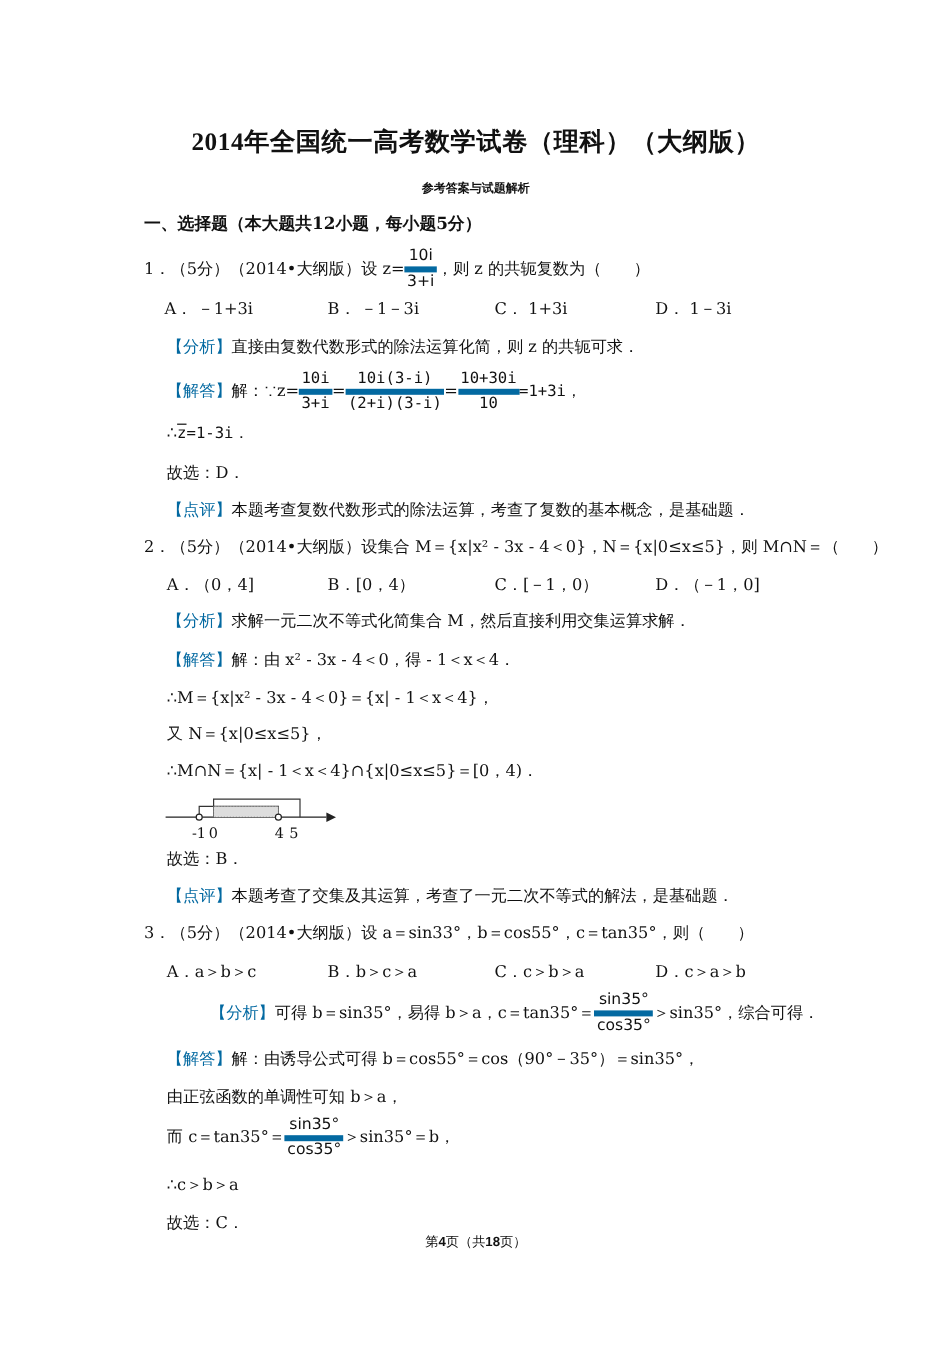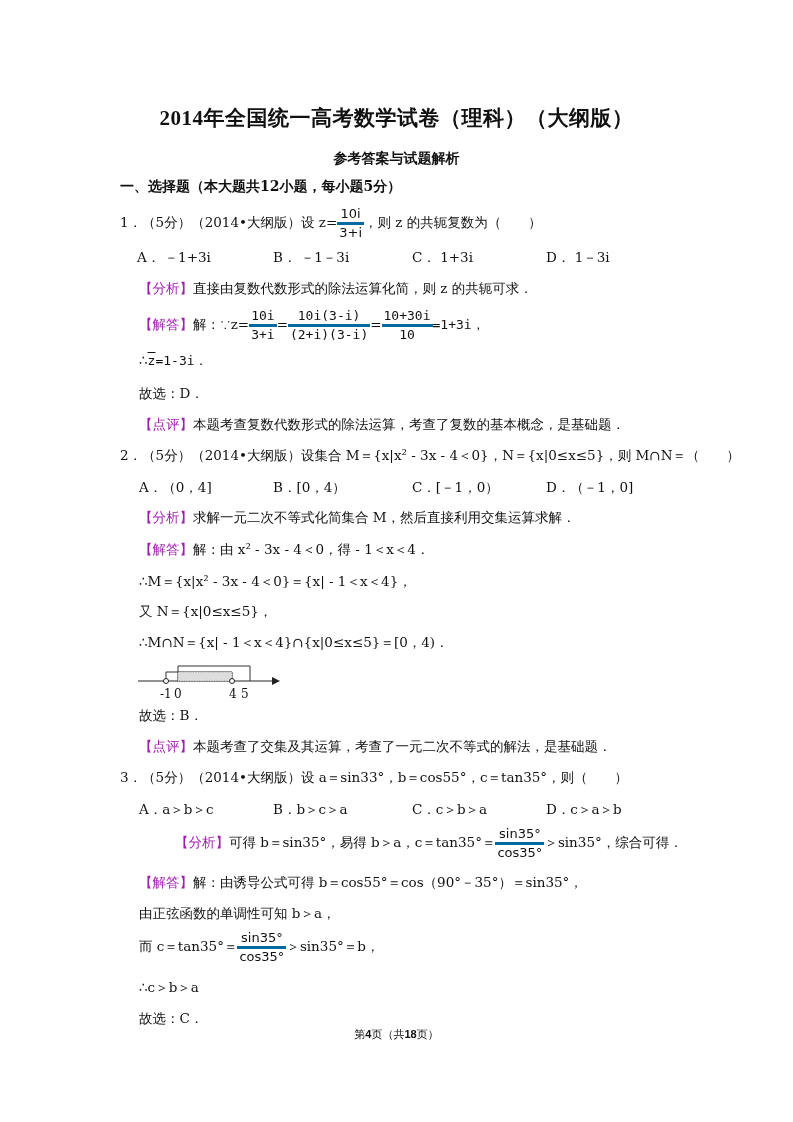--- a/index.html
+++ b/index.html
@@ -1,26 +1,26 @@
 <!DOCTYPE html>
 <html><head>
 <meta charset="utf-8">
 <style>
   html, body { margin:0; padding:0; background:#ffffff; }
   body { width:793px; height:1122px; position:relative; overflow:hidden;
          font-family:"DejaVu Serif","Liberation Serif",serif; color:#111; }
   .abs { position:absolute; white-space:nowrap; }
   .title { left:0; width:793px; top:104px; text-align:center; font-size:21px; font-weight:bold;
            font-family:"Liberation Serif","DejaVu Serif",serif; letter-spacing:0.5px; }
-  .subtitle { left:0; width:793px; top:150px; text-align:center; font-size:14px; font-weight:bold; }
+  .subtitle { left:0; width:793px; top:150px; text-align:center; font-size:10px; font-weight:bold; }
   .section { left:120px; top:178px; font-size:14px; font-weight:bold; }
   .line { font-size:13.5px; }
-  .tag { color:#a21caf; }
+  .tag { color:#0369a1; }
   .frac { display:inline-block; vertical-align:middle; text-align:center; font-family:"DejaVu Sans Mono","Liberation Mono",monospace; font-size:13px; }
-  .frac .num { display:block; border-bottom:3px solid #0369a1; padding:0 2px; line-height:16px; }
+  .frac .num { display:block; border-bottom:5px solid #0369a1; padding:0 2px; line-height:16px; }
   .frac .den { display:block; padding:0 2px; line-height:16px;text-align:center; }
   .frac.sans { font-family:"DejaVu Sans","Liberation Sans",sans-serif; }
   .mono { font-family:"DejaVu Sans Mono","Liberation Mono",monospace; font-size:13px; }
   .opt { position:absolute; font-size:13.5px; }
   .footer { left:0; width:793px; top:1027px; text-align:center; font-size:11px; }
   .footer b { font-family:"Liberation Sans",sans-serif; }
   .overline { text-decoration:overline; }
 </style>
 </head>
 <body>

